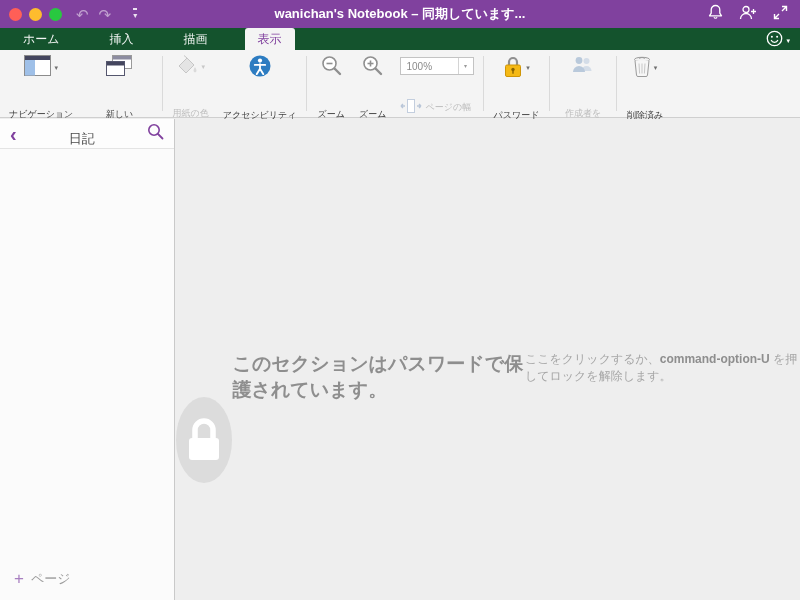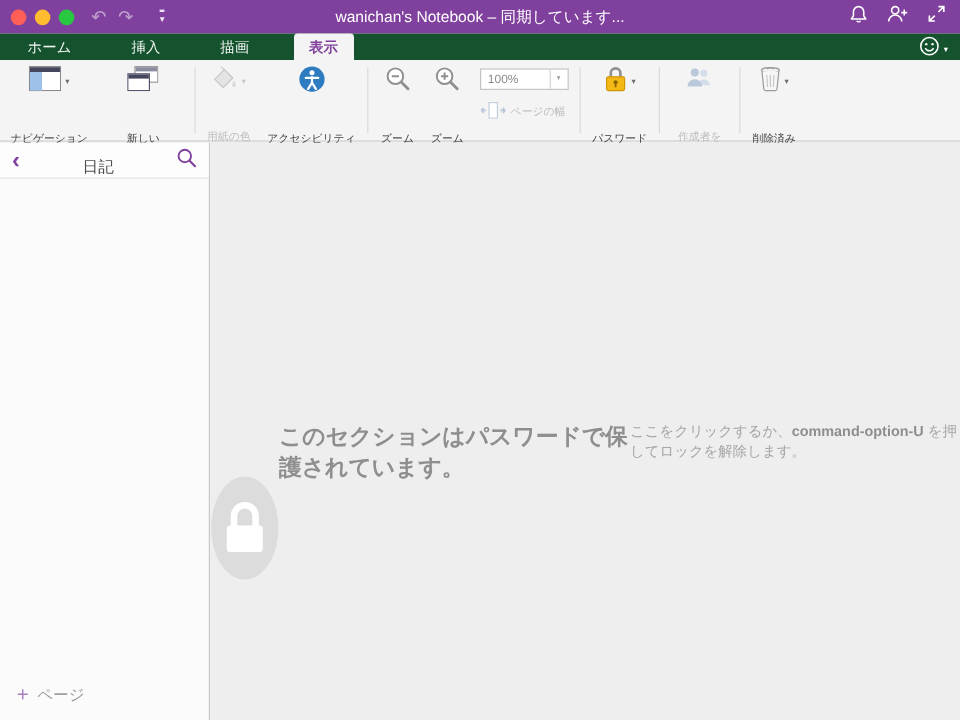--- a/index.html
+++ b/index.html
@@ -9,41 +9,41 @@
   
   .titlebar { height:28px; background:#80419e; display:flex; align-items:center; position:relative; }
   .traffic { display:flex; gap:7px; margin-left:9px; }
   .light { width:13px; height:13px; border-radius:50%; }
   .light.red { background:#ff5f57; }
   .light.yellow { background:#febc2e; }
   .light.green { background:#28c840; }
   .undo-redo { display:flex; gap:10px; margin-left:14px; align-items:center; }
   .ur-glyph { font-size:15px; color:rgba(255,255,255,.5); line-height:1; }
   .tb-caret { margin-left:12px; border-top:2px solid rgba(255,255,255,.85); color:rgba(255,255,255,.85); font-size:8px; line-height:9px; padding-top:1px; }
-  .tb-title { position:absolute; left:0; right:0; text-align:center; color:#fff; font-size:13px; font-weight:normal; pointer-events:none; }
+  .tb-title { position:absolute; left:0; right:0; text-align:center; color:#fff; font-size:13px; font-weight:bold; pointer-events:none; }
   .tb-right { position:absolute; right:12px; display:flex; gap:16px; align-items:center; }
 
   
   .tabbar { height:22px; background:#14532d; display:flex; align-items:flex-end; padding-left:10px; position:relative;gap:24px; }
   .tab { font-size:12px; color:rgba(255,255,255,.95); padding:4px 13px 4px; line-height:14px; cursor:default; }
-  .tab.active { background:#f4f4f4; color:#80419e; font-weight:bold; border-radius:3px 3px 0 0; }
+  .tab.active { background:#f4f4f4; color:#80419e; font-weight:normal; border-radius:3px 3px 0 0; }
   .tabbar-right { position:absolute; right:10px; top:2px; display:flex; align-items:center; gap:3px; }
   .smiley-caret { font-size:7px; color:#fff; }
 
   
   .ribbon { height:68px; background:#f4f4f4; border-bottom:1px solid #cfcfcf; display:flex; align-items:stretch; padding:0 2px; }
   .rsep { width:1px; background:#dadada; margin:6px 3px; }
   .rbtn { display:flex; flex-direction:column; align-items:center; padding:5px 7px 2px; cursor:default;gap:26px; }
   .icon-row { height:26px; display:flex; align-items:center; gap:3px; }
   .rlbl { font-size:9px; line-height:1.3; text-align:center; white-space:pre-line; color:#404040; margin-top:3px; }
   .rbtn.disabled .rlbl { color:#bcbcbc; }
   .rcaret { font-size:7px; color:#6f6f6f; }
   .rbtn.disabled .rcaret { color:#c7c7c7; }
 
-  .zoom-col { display:flex; flex-direction:column; justify-content:flex-start; padding:7px 6px 0; gap:10px; }
+  .zoom-col { display:flex; flex-direction:column; justify-content:flex-start; padding:7px 6px 0; gap:24px; }
   .zoombox { width:74px; height:18px; background:#fff; border:1px solid #c3c3c3; display:flex; align-items:center; font-size:10px; color:#8a8a8a; padding-left:6px; }
   .zcaret { margin-left:auto; border-left:1px solid #d4d4d4; width:15px; text-align:center; font-size:6px; color:#9a9a9a; line-height:16px; }
   .pagewidth { display:flex; align-items:center; gap:4px; font-size:9px; color:#bcbcbc; }
 
   
   .sidebar { position:absolute; top:119px; left:0; bottom:0; width:175px; background:#fbfbfb; border-right:1px solid #c9c9c9; }
   .side-header { height:30px; display:flex; align-items:center; padding:0 10px; border-bottom:1px solid #e4e4e4; background:#fdfdfd; }
   .back-chev { color:#80419e; font-size:20px; line-height:18px; font-weight:bold; cursor:default; }
   .side-title { flex:1; text-align:center; font-size:13px; color:#4a4a4a;margin-top:11px; }
   .add-page { position:absolute; left:14px; bottom:12px; display:flex; align-items:center; gap:7px; font-size:13px; color:#9a9a9a; cursor:default; }

